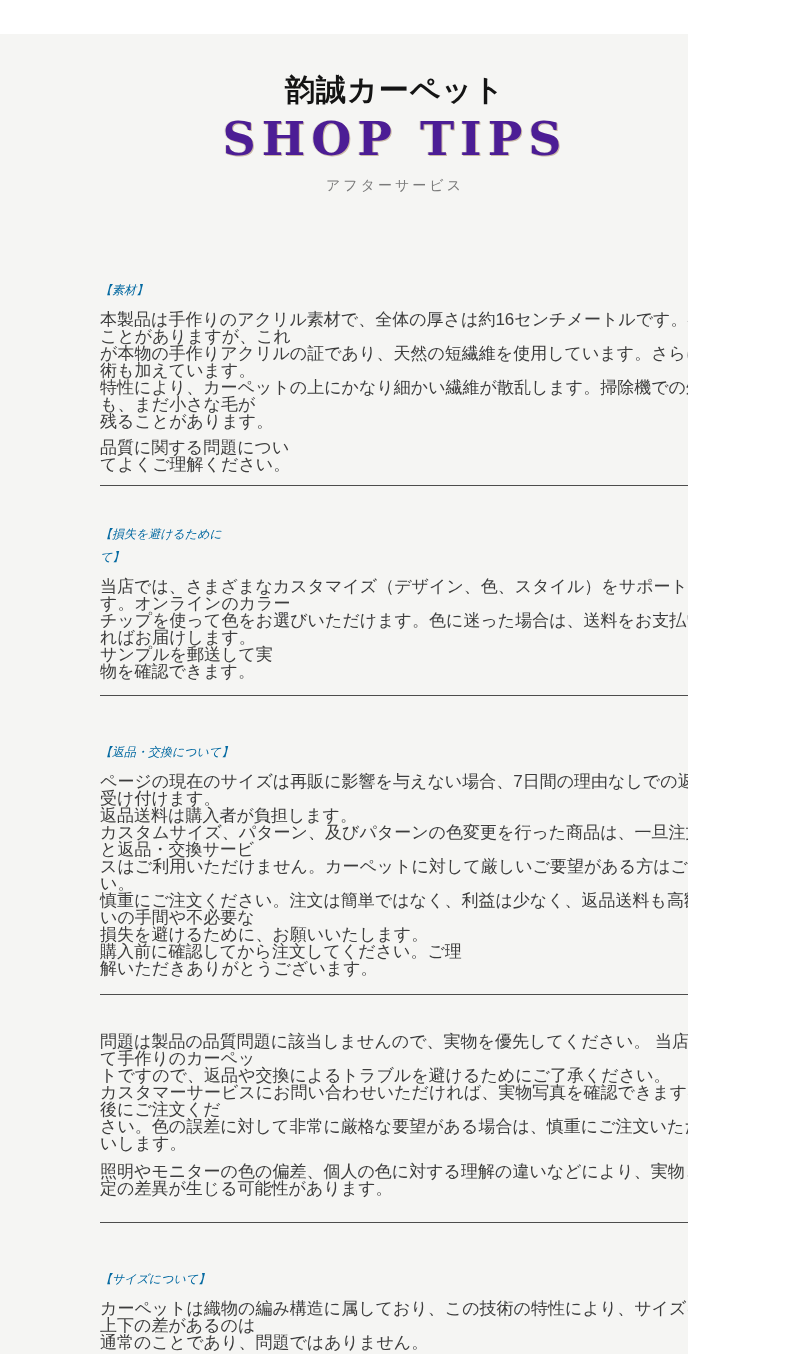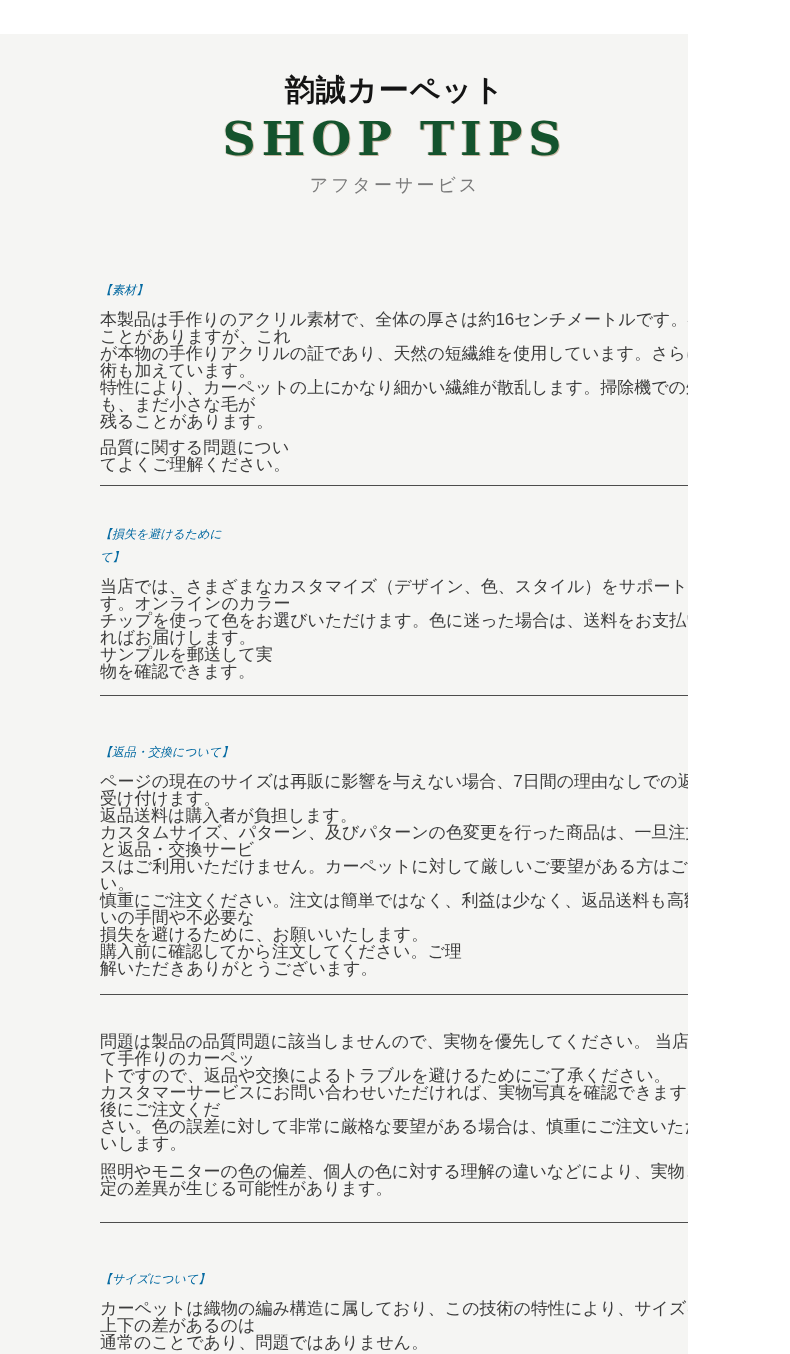--- a/index.html
+++ b/index.html
@@ -37,27 +37,27 @@
     font-weight: 700;
     color: #141414;
     letter-spacing: 1px;
   }
   .logo-text {
     margin-top: 2px;
     font-family: "DejaVu Serif", "Liberation Serif", serif;
     font-size: 46px;
     line-height: 58px;
     font-weight: 700;
-    color: #14532d;
+    color: #4c1d95;
     letter-spacing: 6px;
     text-shadow: 1px 1px 0 #cbb9a6, -1px 0 0 rgba(155,130,105,0.25);
   }
   .subtitle {
     margin-top: 8px;
-    font-size: 18px;
+    font-size: 14px;
     line-height: 18px;
     color: #7a7a7a;
     letter-spacing: 3px;
   }
   
   .content {
     margin-left: 100px;
     width: 690px;
   }
   .section-heading {

